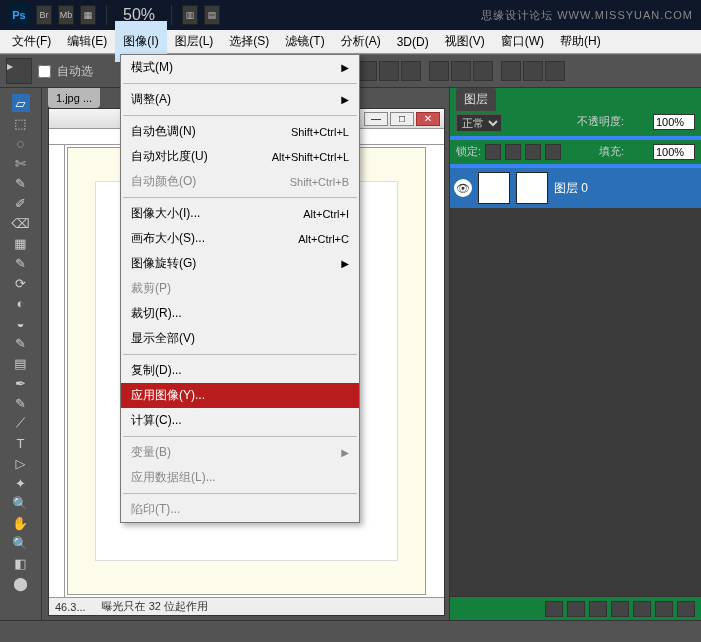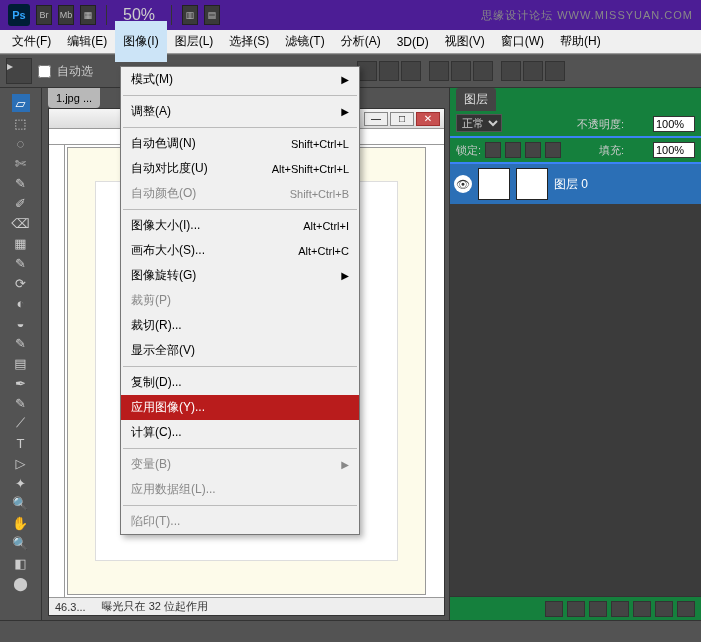--- a/index.html
+++ b/index.html
@@ -1,18 +1,18 @@
 <!DOCTYPE html>
 <html><head>
 <meta charset="utf-8">
 <style>
 * { margin: 0; padding: 0; box-sizing: border-box; font-family: "Microsoft YaHei", SimSun, Arial, sans-serif; }
 body { width: 701px; height: 642px; background: #535353; overflow: hidden; position: relative; }
 
-.topbar { height: 30px; background: #4c1d95; display: flex; align-items: center; padding: 0 8px; gap: 6px; }
+.topbar { height: 30px; background: #0f172a; display: flex; align-items: center; padding: 0 8px; gap: 6px; }
 .topbar .ps-logo { width: 22px; height: 22px; background: #001e36; color: #31a8ff; font-size: 11px; font-weight: bold; display: flex; align-items: center; justify-content: center; border-radius: 3px; }
 .topbar .box { width: 16px; height: 20px; background: #3a3a3a; border: 1px solid #222; color: #bbb; font-size: 9px; display: flex; align-items: center; justify-content: center; }
 .topbar .zoom { color: #ccc; font-size: 16px; margin: 0 6px; }
 .topbar .sep { width: 1px; height: 20px; background: #333; margin: 0 4px; }
 .topbar .watermark { margin-left: auto; color: #888; font-size: 11px; letter-spacing: 1px; }
 
 .menubar { height: 24px; background: #f0f0f0; display: flex; align-items: center; padding: 0 4px; font-size: 12px; border-bottom: 1px solid #999; }
 .menubar .mi { padding: 12px 8px; cursor: default; }
 .menubar .mi.active { background: #cce4f7; }
 
@@ -39,34 +39,34 @@
 .canvas { position: absolute; left: 18px; top: 38px; right: 18px; bottom: 20px; background: #fdfbea; border: 1px solid #999; display: flex; align-items: center; justify-content: center; }
 .canvas .art { width: 85%; height: 85%; background: #fff; border: 1px solid #ddd; position: relative; overflow: hidden; }
 .art-lines { position: absolute; left: 10%; top: 15%; right: 10%; bottom: 10%; }
 .art-lines svg { width: 100%; height: 100%; }
 .wm { position: absolute; bottom: 30%; left: 20%; font-size: 14px; color: rgba(0,0,0,.15); font-weight: bold; letter-spacing: 1px; }
 .doc-status { position: absolute; left: 0; right: 0; bottom: 0; height: 18px; background: #eee; border-top: 1px solid #999; font-size: 11px; padding: 1px 6px; color: #333; display: flex; align-items: center; gap: 16px; }
 
 .panels { width: 252px; background: #15803d; border-left: 1px solid #333; display: flex; flex-direction: column; }
 .panel-tabs { height: 22px; display: flex; align-items: center; padding: 0 6px; gap: 8px; }
 .panel-tab { font-size: 12px; color: #ddd; padding: 3px 8px; background: #444; border-radius: 3px 3px 0 0; }
-.panel-row { display: flex; align-items: flex-end; padding: 4px 6px; gap: 4px; font-size: 11px; color: #ccc; border-bottom: 2px solid #3b82f6; }
+.panel-row { display: flex; align-items: flex-start; padding: 4px 6px; gap: 4px; font-size: 11px; color: #ccc; border-bottom: 4px solid #3b82f6; }
 .panel-row select { background: #333; color: #ccc; border: 1px solid #555; font-size: 11px; padding: 1px; }
 .panel-row .num { width: 42px; background: #fff; color: #000; font-size: 11px; padding: 1px 2px; border: 1px solid #333; margin-left: 25px; }
 .panel-row .label { margin-left: auto; }
 .panel-row .icon { width: 16px; height: 16px; background: #444; border: 1px solid #333; }
 .layer-list { flex: 1; background: #3b3b3b; overflow: auto; }
 .layer-item { display: flex; align-items: center; height: 40px; padding: 2px 4px; gap: 6px; background: #2b6fb6; color: #fff; font-size: 12px; }
 .eye { width: 18px; height: 18px; background: #fff; border-radius: 50%; display: flex; align-items: center; justify-content: center; font-size: 11px; color: #333; }
 .thumb { width: 32px; height: 32px; background: #fff; border: 1px solid #222; }
 .panel-footer { height: 24px; border-top: 1px solid #333; display: flex; align-items: center; justify-content: flex-end; gap: 4px; padding: 0 6px; }
 .panel-footer .b { width: 18px; height: 16px; background: #444; border: 1px solid #333; }
 
 
-.ctx-menu { position: absolute; top: 54px; left: 120px; width: 240px; background: #f0f0f0; border: 1px solid #777; box-shadow: 3px 3px 6px rgba(0,0,0,.3); font-size: 12px; z-index: 100; margin-top: 12px; }
+.ctx-menu { position: absolute; top: 54px; left: 120px; width: 240px; background: #f0f0f0; border: 1px solid #777; box-shadow: 3px 3px 6px rgba(0,0,0,.3); font-size: 12px; z-index: 100; }
 .ctx-sec .ci { display: flex; align-items: center; padding: 4px 10px; cursor: default; color: #000; }
 .ctx-sec .ci.disabled { color: #888; }
 .ctx-sec .ci.highlight { background: #b91c1c; color: #fff; }
 .ctx-sec .ci .sc { margin-left: auto; font-size: 11px; }
 .ctx-sec .ci .arr { margin-left: auto; font-size: 10px; }
 .ctx-sep { height: 1px; background: #bbb; margin: 3px 2px; }
 
 .statusbar { position: absolute; left: 0; right: 0; bottom: 0; height: 22px; background: #535353; border-top: 1px solid #333; }
 </style>
 </head>

